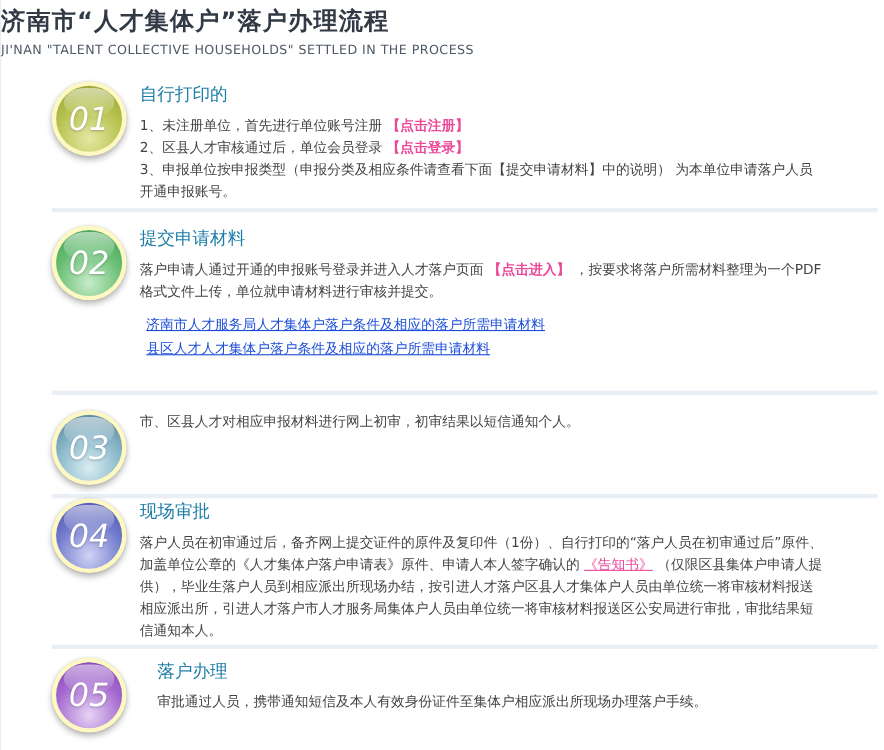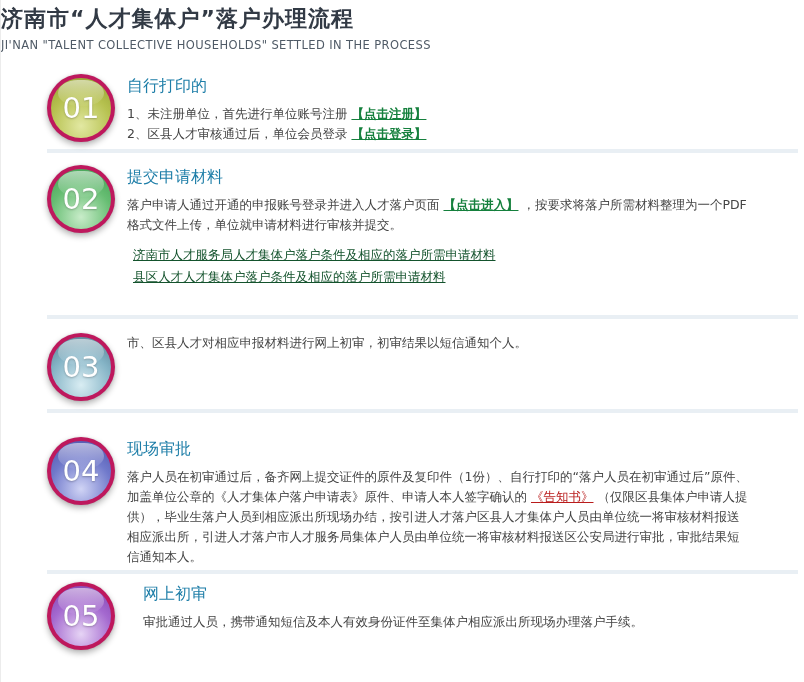--- a/index.html
+++ b/index.html
@@ -22,31 +22,32 @@
   .header .sub {
     font-size: 11.5px;
     color: #4f5a66;
     letter-spacing: 0.4px;
   }
 
   .step { display: flex; align-items: flex-start; padding-left: 46px; padding-right: 54px; }
   .s1 { margin-top: 22px; }
   .s2 { margin-top: 12px; justify-content: center; }
   .s3 { margin-top: 14px; }
-  .s4 { margin-top: 24px; }
+  .s4 { margin-top: 0; }
   .s5 { margin-top: 8px; gap: 16px; }
 
   .badge-wrap {
     flex: none;
     width: 68px; height: 68px;
     border-radius: 50%;
-    background: #be185d;
+    background: #fef9c3;
     box-shadow: 0 3px 6px rgba(0,0,0,0.30), 0 0 2px rgba(0,0,0,0.12);
     display: flex; align-items: center; justify-content: center;
     margin-right: 12px;
+    font-style: italic;
   }
   .badge {
     width: 60px; height: 60px;
     border-radius: 50%;
     display: flex; align-items: center; justify-content: center;
     font-size: 29px;
     color: #ffffff;
     text-shadow: 0 1px 2px rgba(0,0,0,0.25);
     position: relative;
     overflow: hidden;
@@ -72,23 +73,23 @@
     font-size: 16px;
     font-weight: normal;
     color: #1e7ea8;
   }
   .step-body {
     font-size: 12.5px;
     color: #444444;
     line-height: 20px;
   }
   .step-body p { margin: 0; }
-  a.olink { color: #15803d; font-weight: bold; text-decoration: underline; cursor: pointer; }
-  a.mlink { color: #14532d; text-decoration: underline; cursor: pointer; }
-  a.rlink { color: #b91c1c; text-decoration: underline; cursor: pointer; }
+  a.olink { color: #ec4899; font-weight: bold; cursor: pointer; }
+  a.mlink { color: #1d4ed8; text-decoration: underline; cursor: pointer; }
+  a.rlink { color: #ec4899; text-decoration: underline; cursor: pointer; }
   .mats { margin-top: 9px; padding-left: 6px; }
   .mats .mat-line { line-height: 22px; }
 
   .divider {
     height: 4px;
     background: #e9eff4;
     margin-left: 46px;
     margin-right: 6px;
   }
   .dv1 { margin-top: 5px; }
@@ -109,20 +110,23 @@
     <div class="badge c1">01</div>
   </div>
   <div class="step-content">
     <h2 class="step-title">自行打印的</h2>
     <div class="step-body">
       <div class="line">
         <span>1、未注册单位，首先进行单位账号注册 </span><a class="olink">【点击注册】</a>
       </div>
       <div class="line">
         <span>2、区县人才审核通过后，单位会员登录 </span><a class="olink">【点击登录】</a>
+      </div>
+      <div class="line">
+        <span>3、申报单位按申报类型（申报分类及相应条件请查看下面【提交申请材料】中的说明） 为本单位申请落户人员开通申报账号。</span>
       </div>
     </div>
   </div>
 </div>
 <div class="divider dv1"></div>
 
 <div class="step s2">
   <div class="badge-wrap">
     <div class="badge c2">02</div>
   </div>
@@ -170,18 +174,18 @@
     </div>
   </div>
 </div>
 <div class="divider dv4"></div>
 
 <div class="step s5">
   <div class="badge-wrap">
     <div class="badge c5">05</div>
   </div>
   <div class="step-content">
-    <h2 class="step-title">网上初审</h2>
+    <h2 class="step-title">落户办理</h2>
     <div class="step-body">
       <p>审批通过人员，携带通知短信及本人有效身份证件至集体户相应派出所现场办理落户手续。</p>
     </div>
   </div>
 </div>
 
 </body></html>

